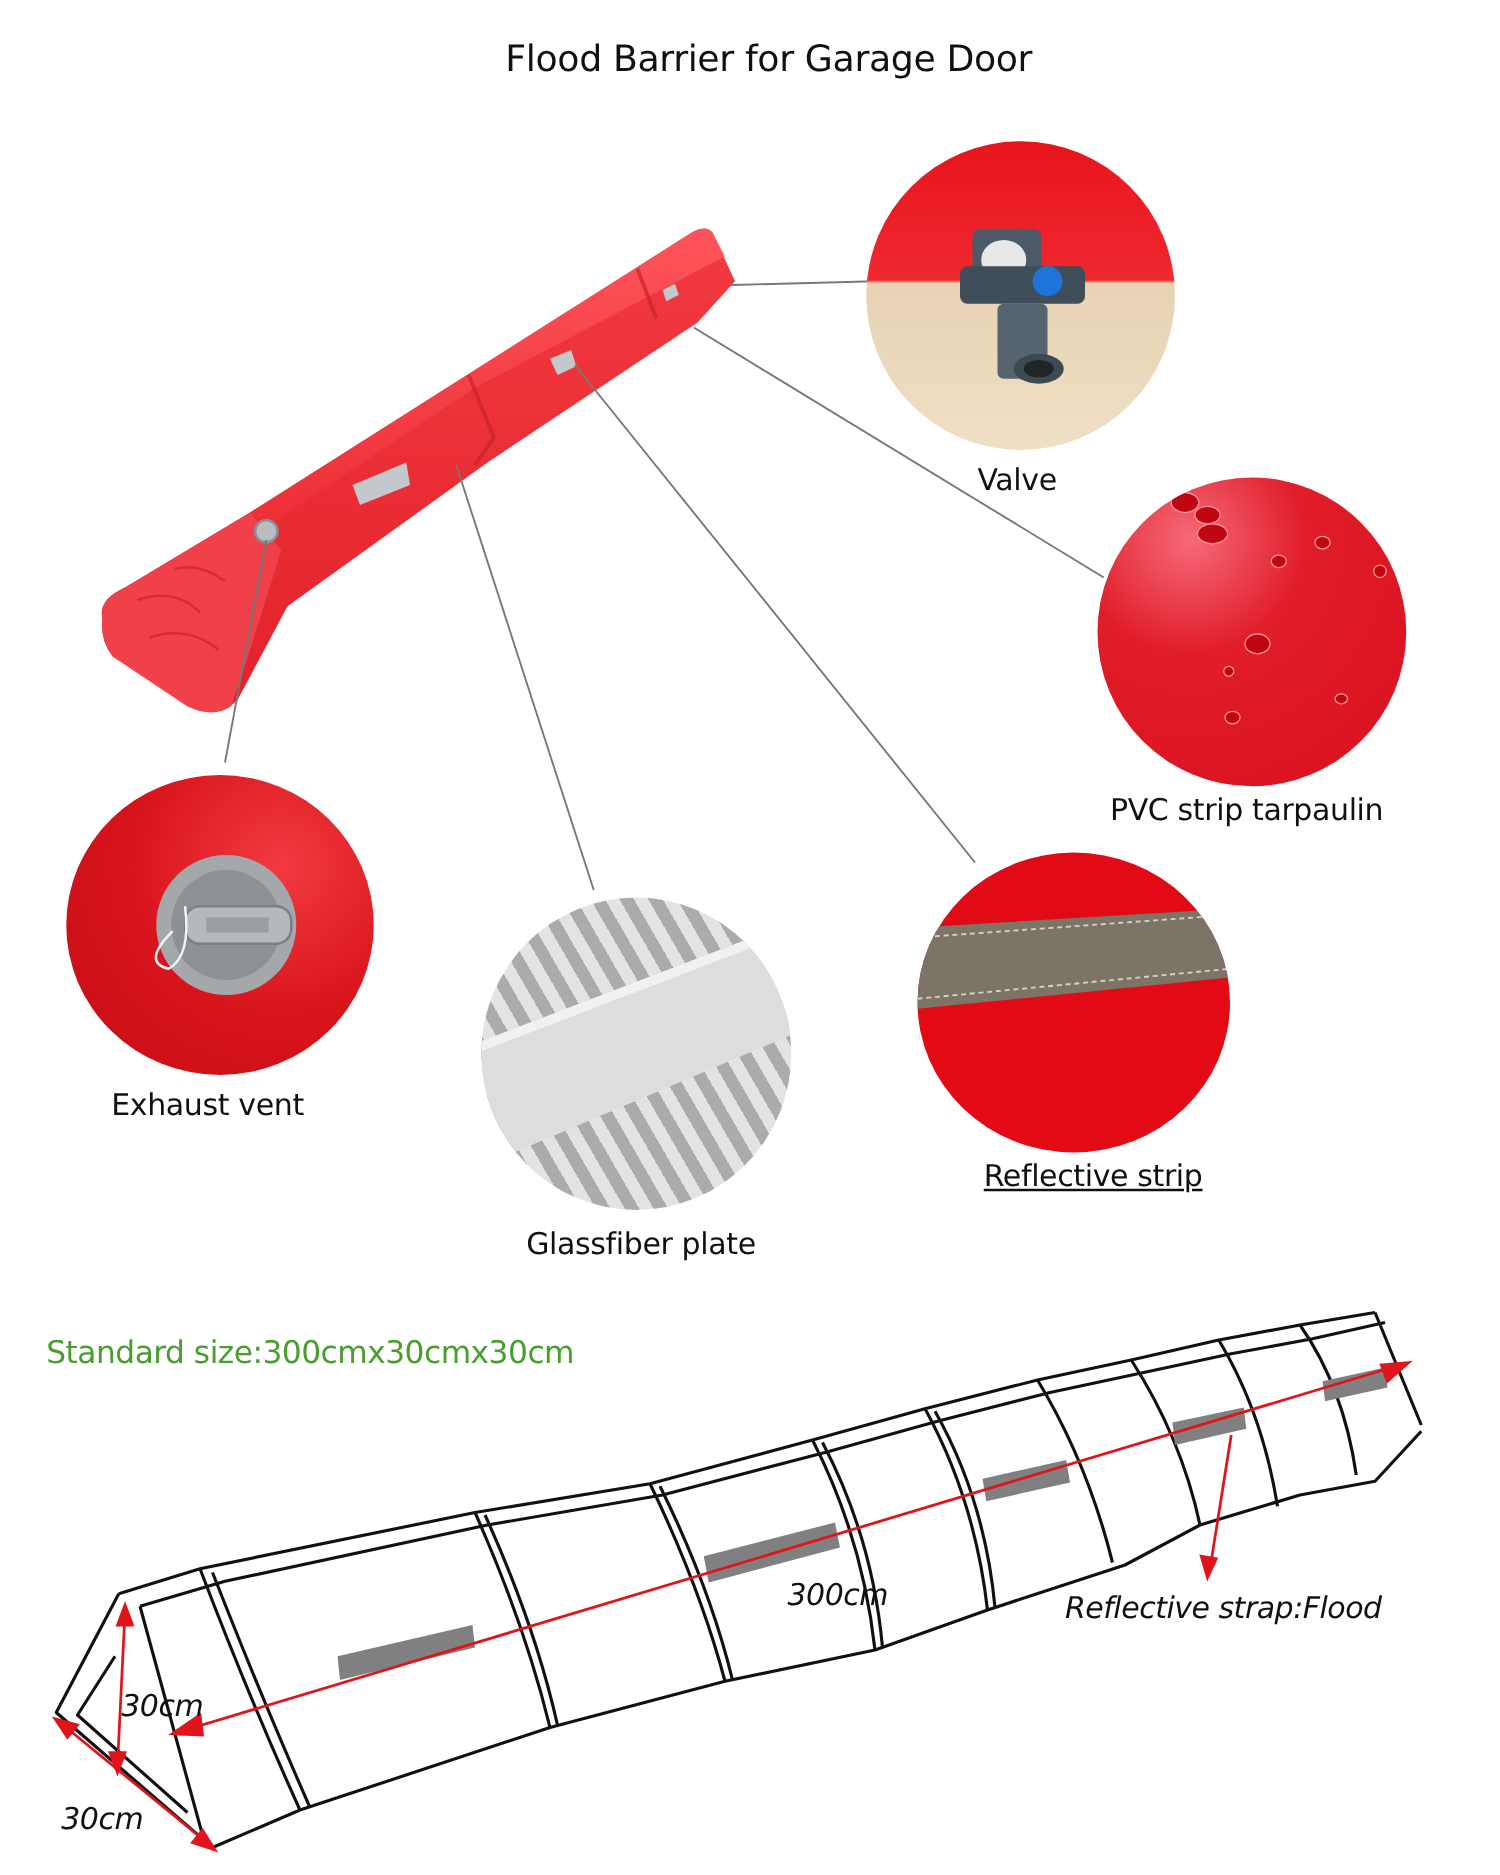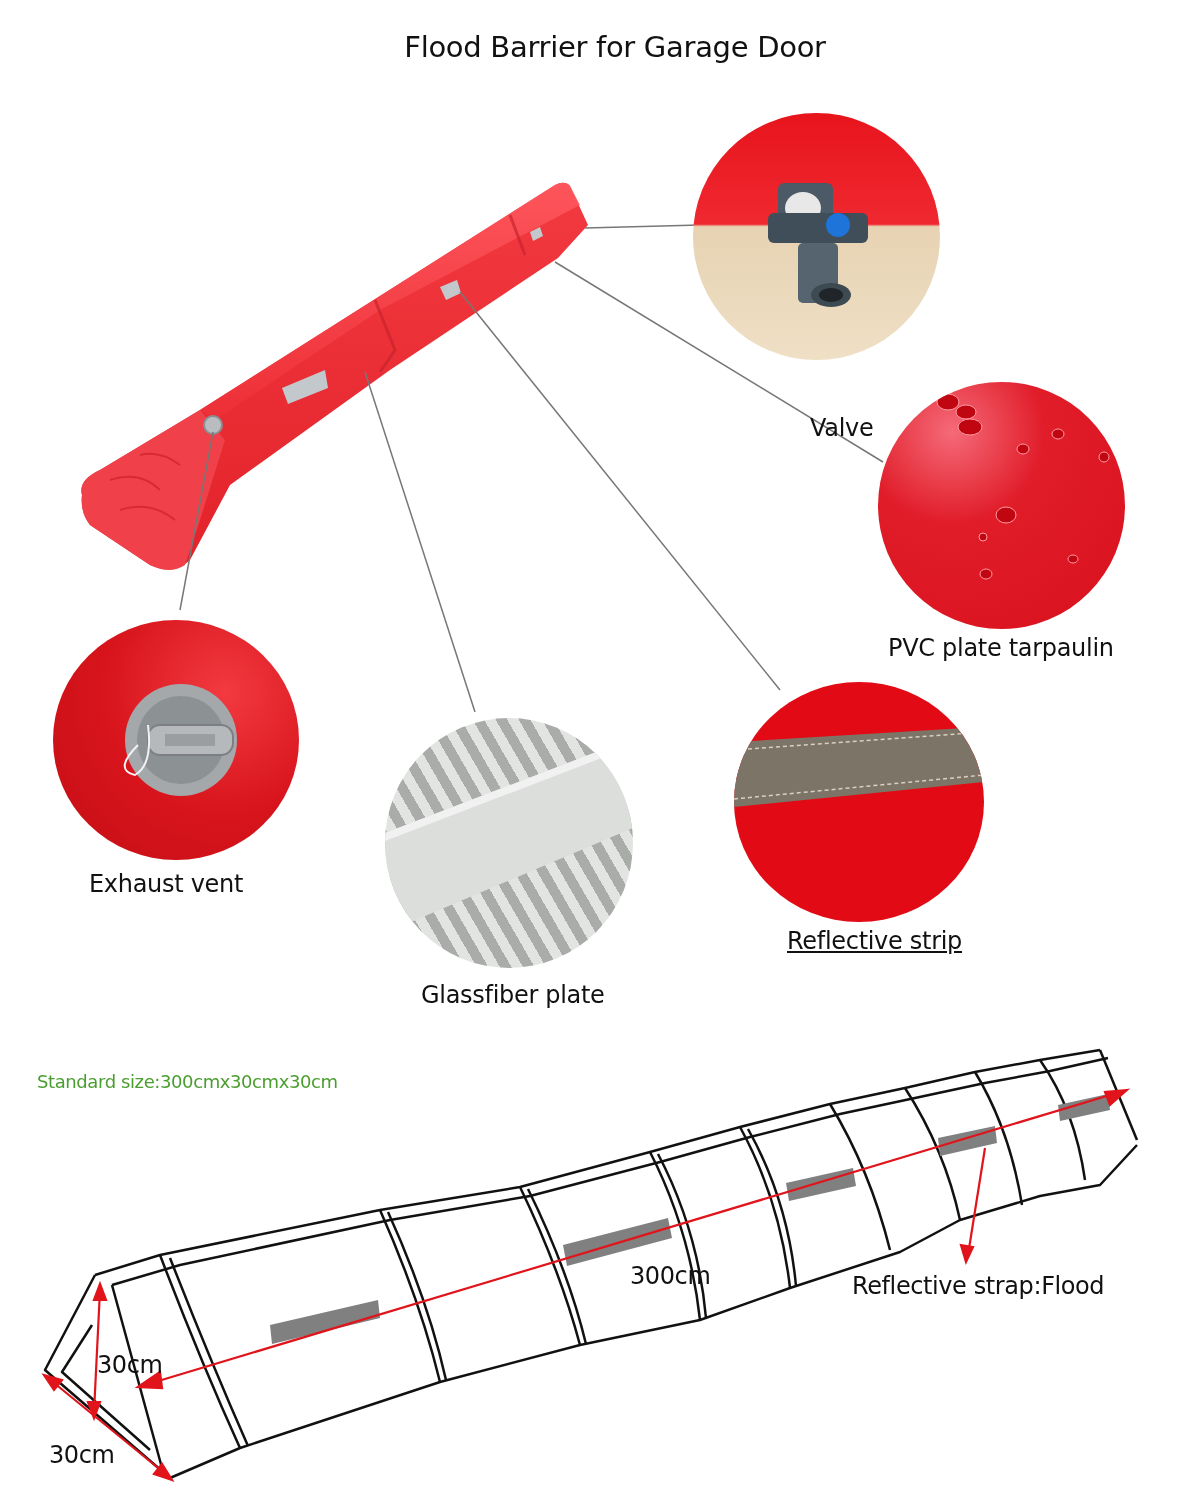--- a/index.html
+++ b/index.html
@@ -3,23 +3,23 @@
 <meta charset="utf-8">
 <style>
   html, body { margin: 0; padding: 0; background: #ffffff; }
   body { width: 1200px; height: 1500px; position: relative; overflow: hidden;
          font-family: "DejaVu Sans", "Liberation Sans", sans-serif; color: #111; }
   .title { position: absolute; top: 30px; left: 0; width: 1182px; text-align: center;
            font-size: 29px; font-family: "DejaVu Sans", sans-serif; letter-spacing: -0.3px; padding-left: 24px; }
   .label { position: absolute; font-size: 24px; white-space: nowrap; letter-spacing: -0.3px; }
   .circle { position: absolute; border-radius: 50%; overflow: hidden; }
   svg.layer { position: absolute; left: 0; top: 0; }
-  .specs { position: absolute; left: 37px; top: 1064px; font-size: 18px; line-height: 36px; letter-spacing: -0.4px; }
+  .specs { position: absolute; left: 37px; top: 1064px; font-size: 25px; line-height: 36px; letter-spacing: -0.4px; }
   .specs div { white-space: nowrap; }
-  .dim { position: absolute; font-size: 24px; white-space: nowrap; letter-spacing: -0.4px; }
+  .dim { position: absolute; font-size: 24px; white-space: nowrap; letter-spacing: -0.4px; font-style: italic; }
 </style>
 </head>
 <body>
 
 <div class="title">Flood Barrier for Garage Door</div>
 
 <svg class="layer" width="1200" height="1000">
   <defs>
     <linearGradient id="redTop" x1="0" y1="0" x2="0" y2="1">
       <stop offset="0" stop-color="#ff5a60"></stop>
@@ -60,39 +60,39 @@
   <svg width="247" height="247">
     <rect x="85" y="70" width="55" height="40" rx="6" fill="#4b5a66"></rect>
     <ellipse cx="110" cy="95" rx="18" ry="16" fill="#e8e8e8"></ellipse>
     <rect x="75" y="100" width="100" height="30" rx="6" fill="#3f4e59"></rect>
     <circle cx="145" cy="112" r="12" fill="#1e74d8"></circle>
     <rect x="105" y="130" width="40" height="60" rx="5" fill="#55646f"></rect>
     <ellipse cx="138" cy="182" rx="20" ry="12" fill="#3e4a52"></ellipse>
     <ellipse cx="138" cy="182" rx="12" ry="7" fill="#1f2529"></ellipse>
   </svg>
 </div>
-<div class="label" style="left:810px;top:370px;margin-top:44px;">Valve</div>
+<div class="label" style="left:782px;top:370px;">Valve</div>
 
 <div class="circle" style="left:878px;top:382px;width:247px;height:247px;background:radial-gradient(circle at 30% 20%,#f56a78 0%,#e11d2a 35%,#d8101c 100%);">
   <svg width="247" height="247">
     <g fill="#c00610" stroke="#ff9aa3" stroke-width="1">
       <ellipse cx="70" cy="20" rx="11" ry="8"></ellipse>
         <ellipse cx="88" cy="30" rx="10" ry="7"></ellipse>
       <ellipse cx="92" cy="45" rx="12" ry="8"></ellipse>
         <ellipse cx="128" cy="133" rx="10" ry="8"></ellipse>
       <ellipse cx="180" cy="52" rx="6" ry="5"></ellipse>
         <ellipse cx="226" cy="75" rx="5" ry="5"></ellipse>
       <ellipse cx="108" cy="192" rx="6" ry="5"></ellipse>
         <ellipse cx="195" cy="177" rx="5" ry="4"></ellipse>
       <ellipse cx="145" cy="67" rx="6" ry="5"></ellipse>
         <ellipse cx="105" cy="155" rx="4" ry="4"></ellipse>
     </g>
   </svg>
 </div>
-<div class="label" style="left:888px;top:634px;">PVC plate tarpaulin</div>
+<div class="label" style="left:888px;top:634px;">PVC strip tarpaulin</div>
 
 <div class="circle" style="left:53px;top:620px;width:246px;height:240px;background:radial-gradient(circle at 70% 30%,#f23a40 0%,#d8141c 50%,#c40e15 100%);">
   <svg width="246" height="240">
     <circle cx="128" cy="120" r="56" fill="#a4a8ab"></circle>
     <circle cx="128" cy="120" r="44" fill="#8c9194"></circle>
     <rect x="95" y="105" width="85" height="30" rx="12" fill="#b5b9bc" stroke="#7c8084" stroke-width="2"></rect>
     <rect x="112" y="114" width="50" height="12" fill="#9a9ea1"></rect>
     <path d="M85 125 Q60 150 82 155 Q100 145 95 105" stroke="#f2f2f2" stroke-width="2" fill="none"></path>
   </svg>
 </div>

